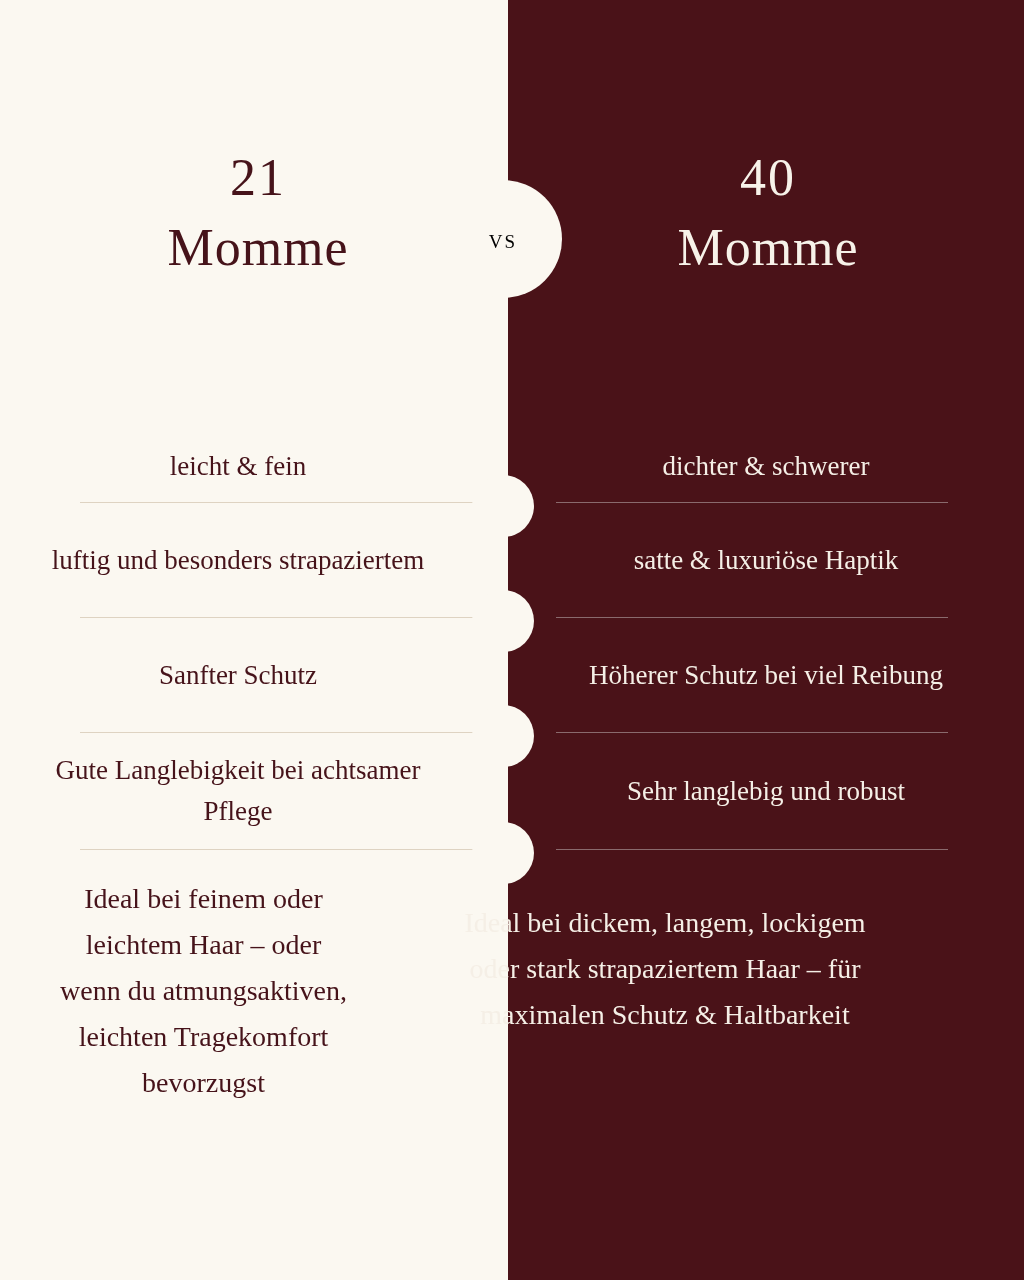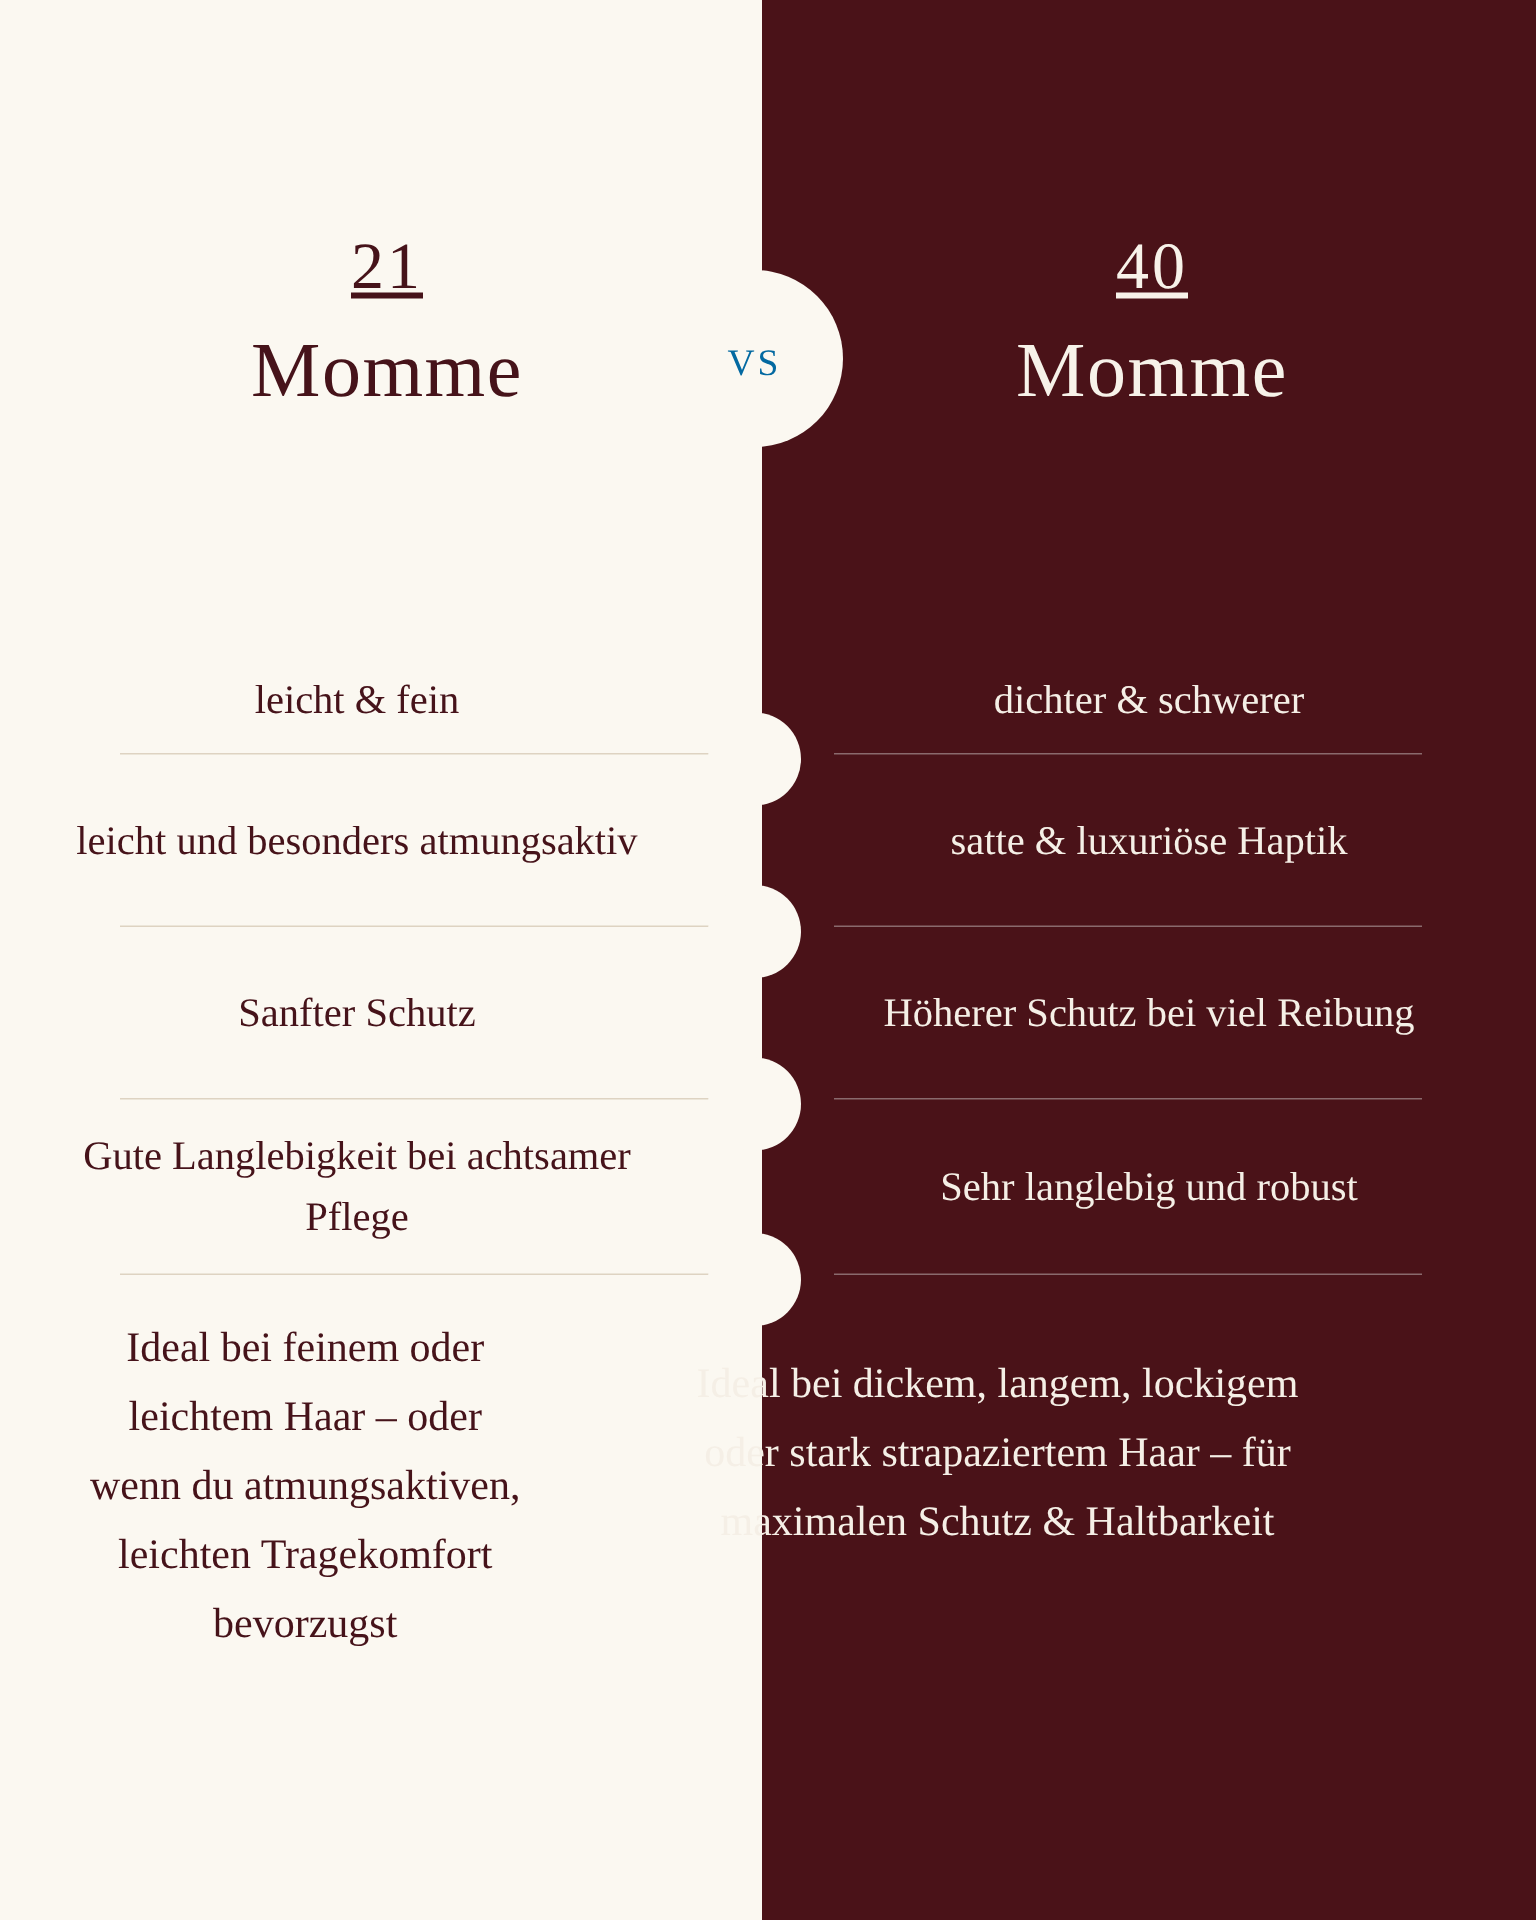--- a/index.html
+++ b/index.html
@@ -49,25 +49,24 @@
   .head-col {
     position: absolute;
     top: 0;
     width: 440px;
     text-align: center;
   }
   .head-left  { left: 38px; }
   .head-right { left: 548px; }
 
   .momme-num {
-    font-size: 44px;
+    font-size: 52px;
     line-height: 56px;
     letter-spacing: 2px;
     font-variant: small-caps;
-    text-decoration: underline;
   }
   .momme-word {
     font-size: 52px;
     line-height: 84px;
     letter-spacing: 1px;
   }
   .head-left .momme-num,
   .head-left .momme-word { color: #46131a; }
   .head-right .momme-num,
   .head-right .momme-word { color: #f7f2e9; }
@@ -80,23 +79,23 @@
     width: 118px;
     height: 118px;
     border-radius: 50%;
     background: #fbf8f1;
     display: flex;
     align-items: center;
     justify-content: center;
     z-index: 6;
   }
   .vs-badge span {
-    font-size: 35px;
+    font-size: 27px;
     letter-spacing: 2px;
-    color: #0369a1;
+    color: #000000;
     font-variant: small-caps;
     text-transform: lowercase;
   }
 
   
   .rows {
     position: absolute;
     top: 430px;
     left: 0;
     width: 1024px;
@@ -212,21 +211,21 @@
       <div class="cell cell-right">dichter &amp; schwerer</div>
     </div>
 
     <div class="sep">
       <div class="line-l"></div>
       <div class="line-r"></div>
       <div class="dot"></div>
     </div>
 
     <div class="row" style="height:114px;">
-      <div class="cell cell-left">leicht und besonders atmungsaktiv</div>
+      <div class="cell cell-left">luftig und besonders strapaziertem</div>
       <div class="cell cell-right">satte &amp; luxuriöse Haptik</div>
     </div>
 
     <div class="sep">
       <div class="line-l"></div>
       <div class="line-r"></div>
       <div class="dot"></div>
     </div>
 
     <div class="row" style="height:114px;">

